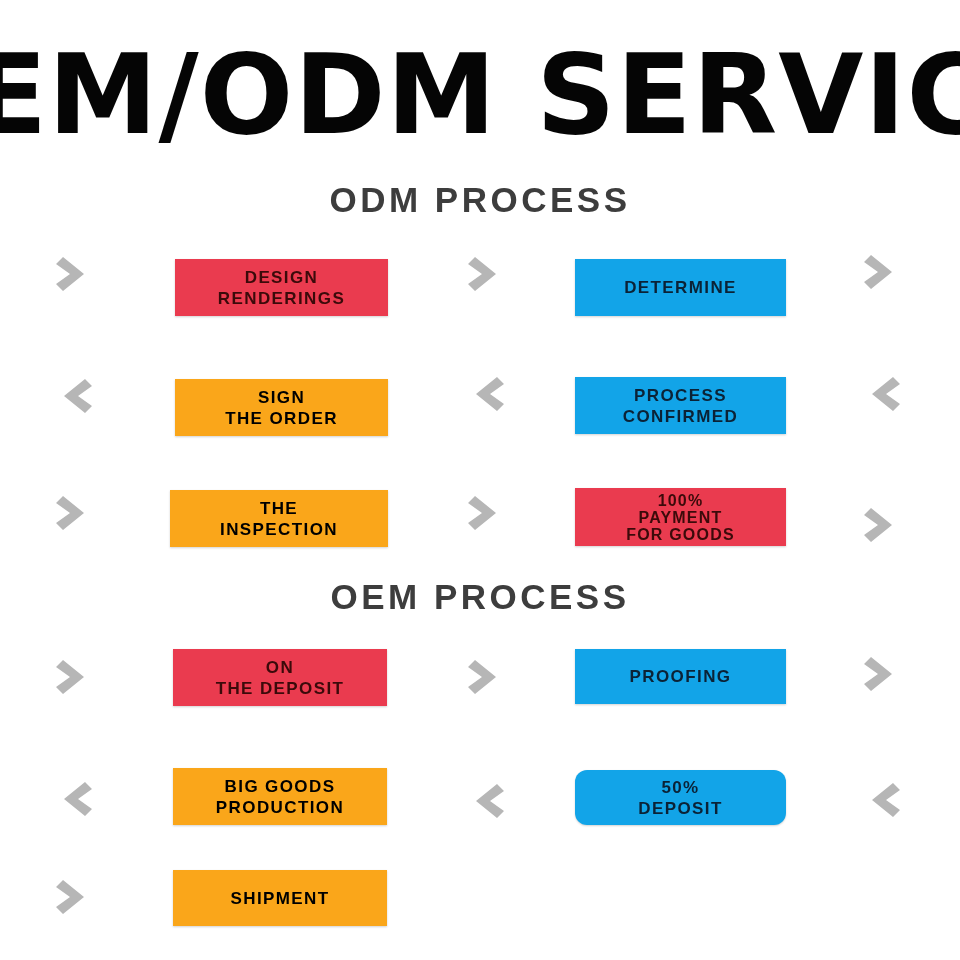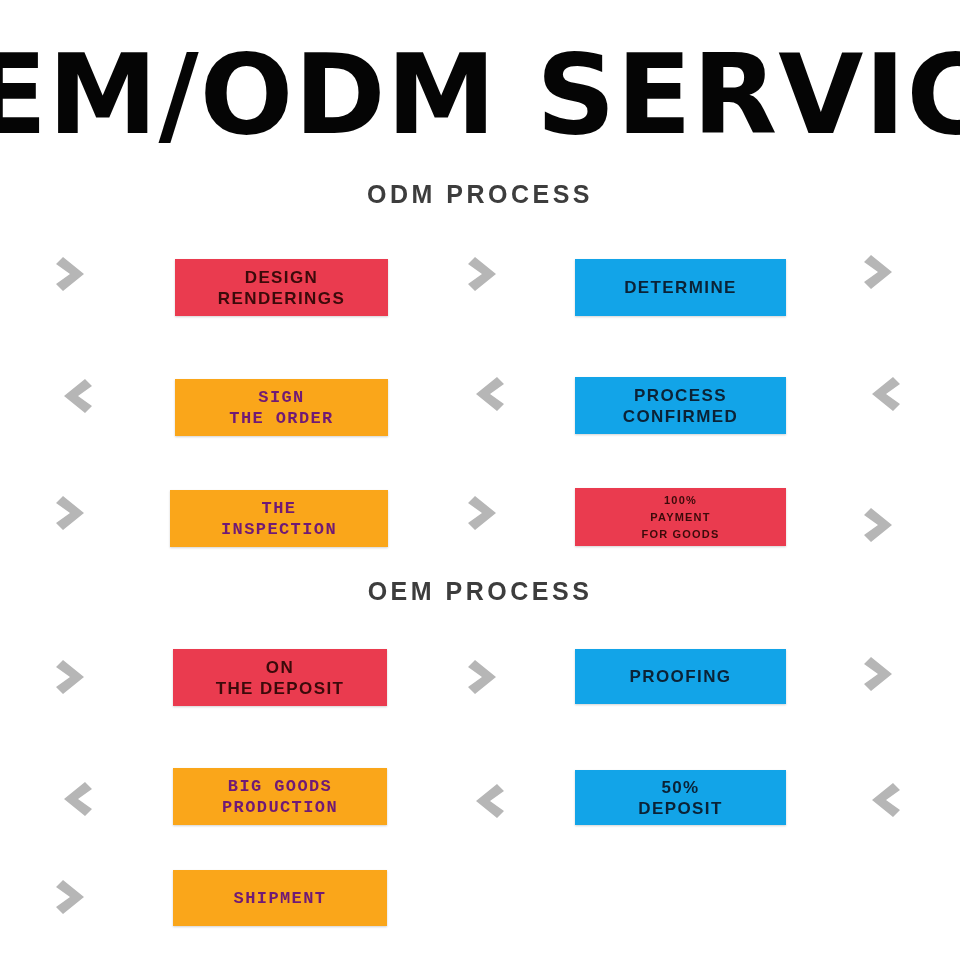--- a/index.html
+++ b/index.html
@@ -47,21 +47,21 @@
   }
 
   
   .section-title {
     position: absolute;
     width: 960px;
     left: 0;
     text-align: center;
     font-family: "Liberation Sans", sans-serif;
     font-weight: 700;
-    font-size: 25px;
+    font-size: 35px;
     letter-spacing: 3.5px;
     color: #3d3d3d;
   }
   #odm-title { top: 152px; }
   #oem-title { top: 549px; }
 
   
   .row {
     position: absolute;
     left: 0;
@@ -89,21 +89,21 @@
     font-family: "Liberation Sans", sans-serif;
     font-weight: 700;
     font-size: 17px;
     letter-spacing: 1.4px;
     line-height: 21px;
     color: #2b1205;
     padding: 2px 6px;
     box-shadow: 0 1px 2px rgba(0,0,0,0.18);
   }
   .pbox.red    { background: #ea3b4f; color: #3b0a0a; }
-  .pbox.orange { background: #faa61a; color: #701a75; font-family: Liberation Mono, monospace; }
+  .pbox.orange { background: #faa61a; color: #000000; }
   .pbox.blue   { background: #12a4e8; color: #0b2236; }
 
   .pbox .lines { white-space: pre-line; }
 
   
   .col-left  { left: 175px; width: 213px; }
   .col-right { left: 575px; width: 211px; }
   .h2 { height: 57px; top: 31px; }
 
   .chev-x1 { left: 54px; }
@@ -180,21 +180,21 @@
     </div>
     <div class="pbox orange col-left" style="left:170px;width:218px;height:57px;top:27px;">
       <span class="lines">THE
 INSPECTION</span>
     </div>
     <div class="chev chev-x2" style="top:28px;">
       <svg viewBox="0 0 40 44">
           <path d="M9 5 L30 22 L9 39 L2 32 L16 22 L2 12 Z" fill="currentColor"></path>
         </svg>
     </div>
-    <div class="pbox red col-right" style="left:575px;width:211px;height:58px;top:25px;font-size:11px;line-height:17px;letter-spacing:1.2px;">
+    <div class="pbox red col-right" style="left:575px;width:211px;height:58px;top:25px;font-size:16px;line-height:17px;letter-spacing:1.2px;">
       <span class="lines">100%
 PAYMENT
 FOR GOODS</span>
     </div>
     <div class="chev chev-x3" style="top:40px;">
       <svg viewBox="0 0 40 44">
           <path d="M9 5 L30 22 L9 39 L2 32 L16 22 L2 12 Z" fill="currentColor"></path>
         </svg>
     </div>
   </div>
@@ -234,21 +234,21 @@
     </div>
     <div class="pbox orange" style="left:173px;width:214px;height:57px;top:22px;">
       <span class="lines">BIG GOODS
 PRODUCTION</span>
     </div>
     <div class="chev chev-x2" style="top:33px;">
       <svg viewBox="0 0 40 44">
           <path d="M31 5 L38 12 L24 22 L38 32 L31 39 L10 22 Z" fill="currentColor"></path>
         </svg>
     </div>
-    <div class="pbox blue col-right" style="height:55px;top:24px;">
+    <div class="pbox blue col-right" style="height:55px;top:24px;border-radius:12px;">
       <span class="lines">50%
 DEPOSIT</span>
     </div>
     <div class="chev chev-x3" style="top:32px;">
       <svg viewBox="0 0 40 44">
           <path d="M31 5 L38 12 L24 22 L38 32 L31 39 L10 22 Z" fill="currentColor"></path>
         </svg>
     </div>
   </div>
 

